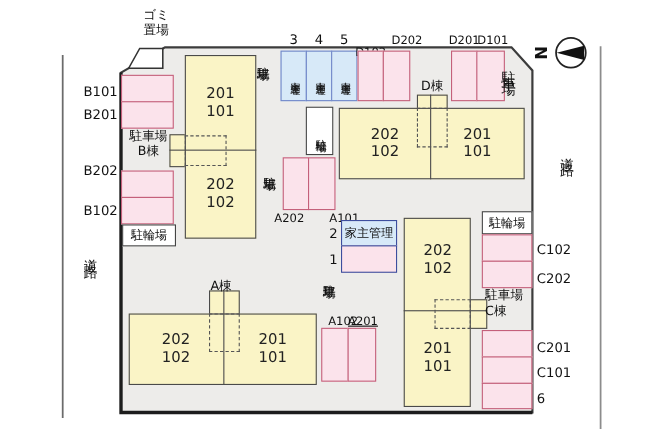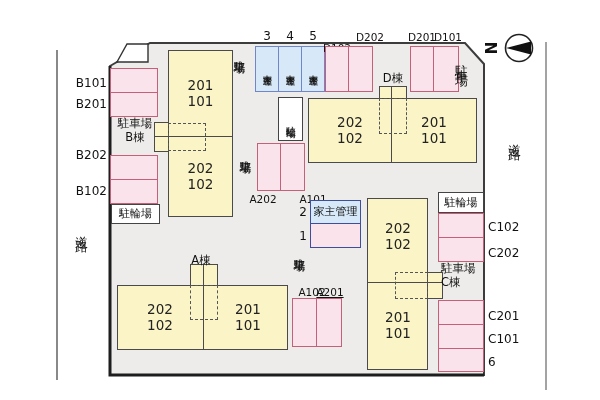--- a/index.html
+++ b/index.html
@@ -38,20 +38,22 @@
     <line x1="57" y1="50" x2="57" y2="380" style="stroke:#6b6b6b;stroke-width:1.6"></line>
     <line x1="546" y1="42" x2="546" y2="390" style="stroke:#8c8c8c;stroke-width:1.6"></line>
     <circle cx="519" cy="48" r="13.5" style="fill:#fff;stroke:#222;stroke-width:1.6"></circle>
     <polygon points="506,48 531,41.5 531,54.5" style="fill:#111"></polygon>
   </svg>
 
   <div class="abs" style="left:486px;top:38px;width:18px;">
     <span class="compass-n">N</span>
   </div>
 
+  <div class="abs lbl ctr" style="left:122px;top:6px;width:40px;">ゴミ
+置場</div>
 
   <div class="abs vtext roadlbl" style="left:72px;top:225px;">道路</div>
   <div class="abs vtext roadlbl" style="left:505px;top:133px;">道路</div>
 
   <div class="abs bldg" style="left:154px;top:122px;width:15px;height:30px;"></div>
   <div class="abs bldg" style="left:168px;top:50px;width:65px;height:167px;"></div>
   <div class="abs divh" style="left:154px;top:136px;width:79px;"></div>
   <div class="abs dashed" style="left:168px;top:123px;width:38px;height:28px;"></div>
   <div class="abs units" style="left:169px;top:78px;width:63px;">201
 101</div>

